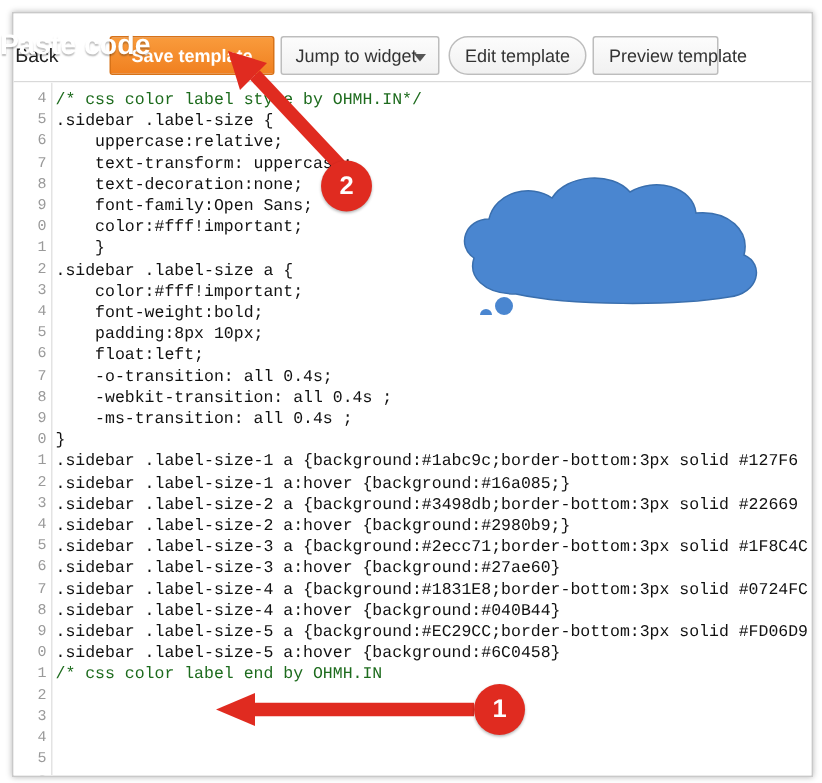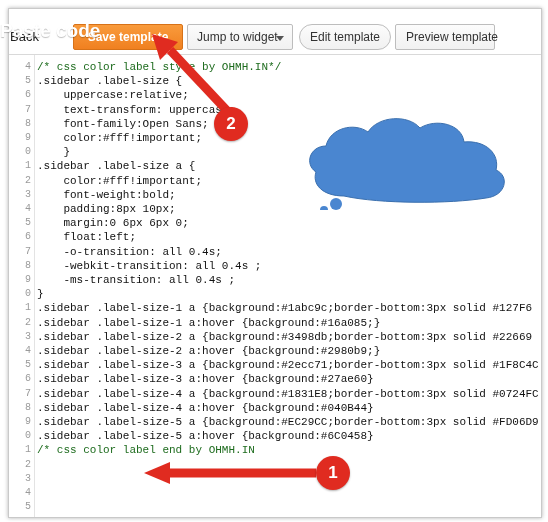--- a/index.html
+++ b/index.html
@@ -72,21 +72,21 @@
     border-right:4px solid transparent;
     border-top:5px solid #555;
   }
   #btn-edit{
     left:290px;
     width:92px;
     border-radius:13px;
   }
   #btn-preview{
     left:386px;
-    width:100px;
+    width:84px;
   }
   
   #editor{
     position:absolute;
     left:0;top:46px;
     right:0;bottom:0;
     background:#ffffff;
     overflow:hidden;
   }
   #gutter{
@@ -202,28 +202,28 @@
         <div>3</div>
         <div>4</div>
         <div>5</div>
         <div>6</div>
       </div>
     <div id="code">
         <div><span class="c-comment">/* css color label style by OHMH.IN*/</span></div>
         <div>.sidebar .label-size {</div>
         <div>    uppercase:relative;</div>
         <div>    text-transform: uppercase;</div>
+        <div>    text-decoration:none;</div>
         <div>    font-family:Open Sans;</div>
         <div>    color:#fff!important;</div>
         <div>    }</div>
         <div>.sidebar .label-size a {</div>
         <div>    color:#fff!important;</div>
         <div>    font-weight:bold;</div>
         <div>    padding:8px 10px;</div>
-        <div>    margin:0 6px 6px 0;</div>
         <div>    float:left;</div>
         <div>    -o-transition: all 0.4s;</div>
         <div>    -webkit-transition: all 0.4s ;</div>
         <div>    -ms-transition: all 0.4s ;</div>
         <div>}</div>
         <div>.sidebar .label-size-1 a {background:#1abc9c;border-bottom:3px solid #127F6</div>
         <div>.sidebar .label-size-1 a:hover {background:#16a085;}</div>
         <div>.sidebar .label-size-2 a {background:#3498db;border-bottom:3px solid #22669</div>
         <div>.sidebar .label-size-2 a:hover {background:#2980b9;}</div>
         <div>.sidebar .label-size-3 a {background:#2ecc71;border-bottom:3px solid #1F8C4C</div>

